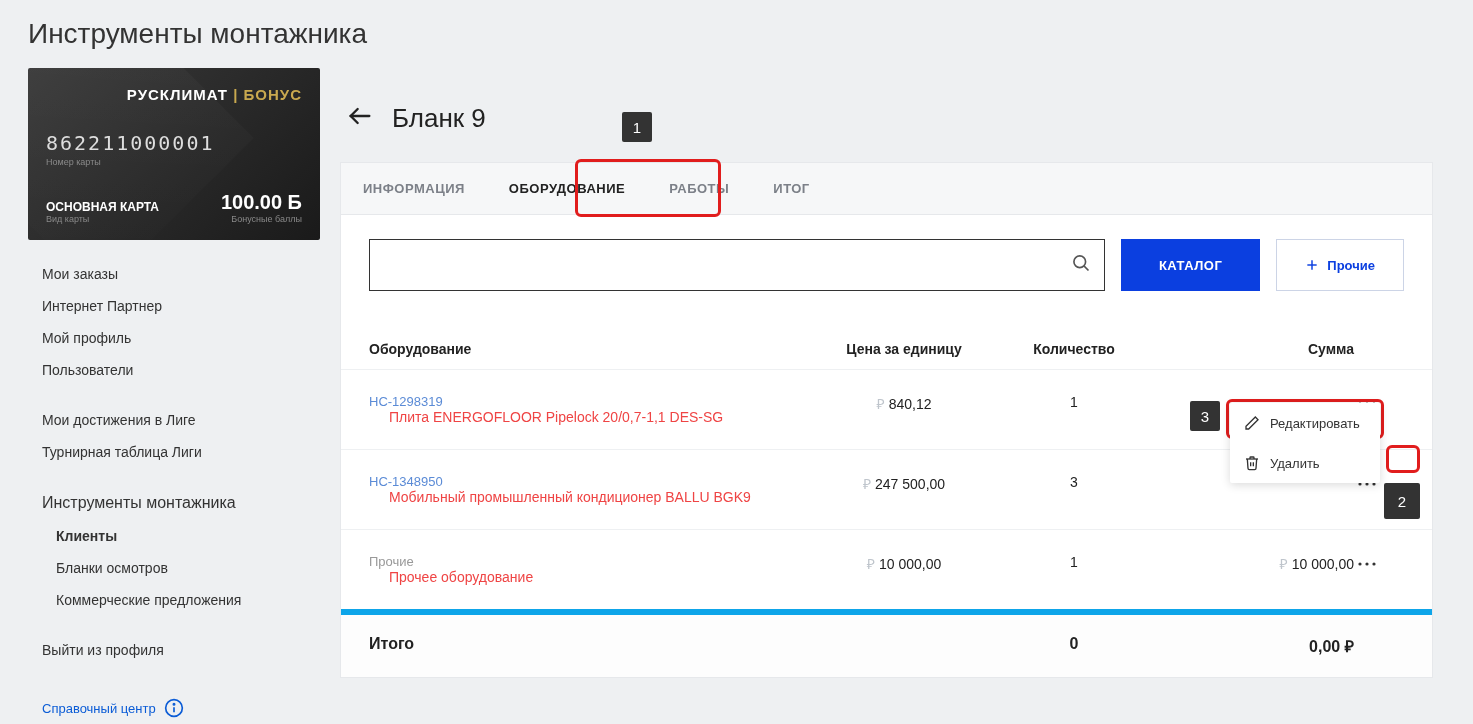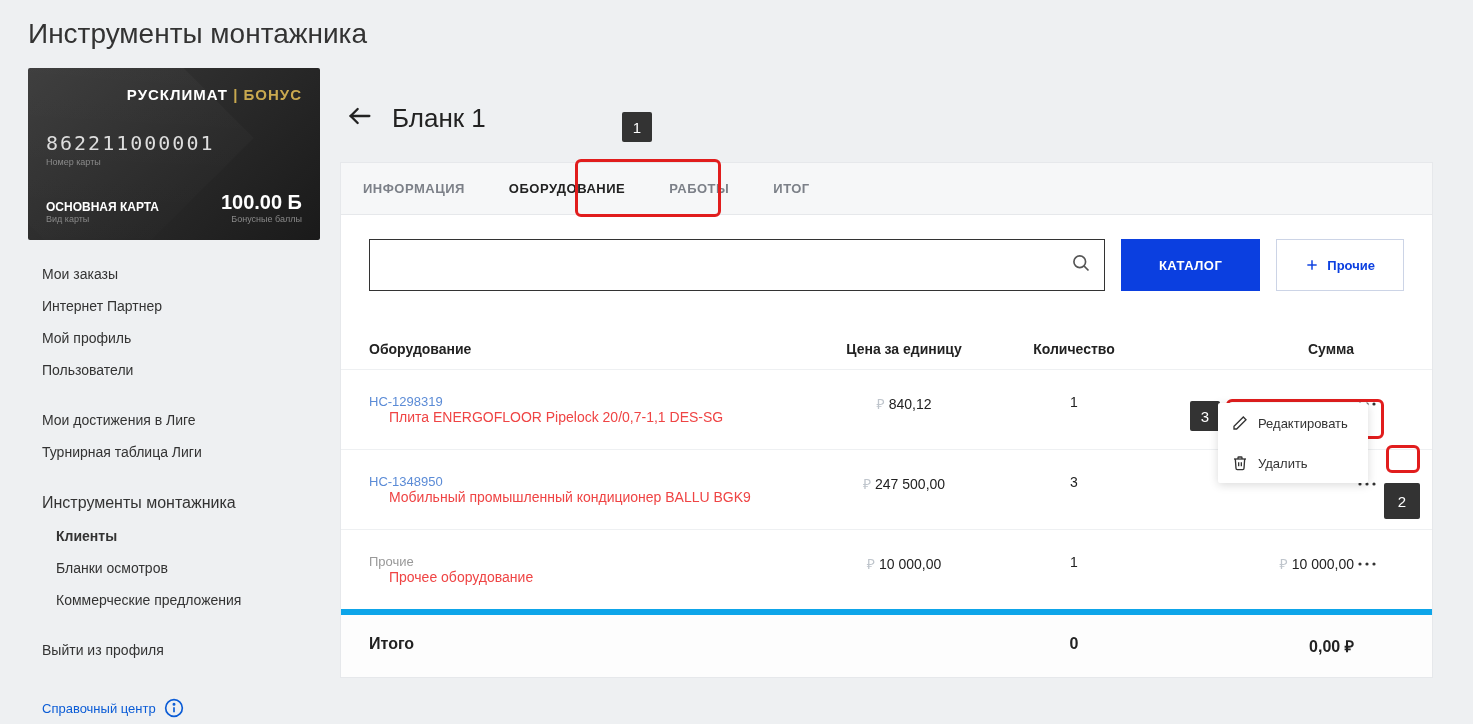--- a/index.html
+++ b/index.html
@@ -107,21 +107,21 @@
   </aside>
 
   <main class="main">
     <div class="header-row">
       <span class="back-arrow">
         <svg width="28" height="28" viewBox="0 0 24 24" fill="none" stroke="#222" stroke-width="2" stroke-linecap="round">
             <line x1="20" y1="12" x2="4" y2="12"></line>
             <polyline points="10 6 4 12 10 18"></polyline>
           </svg>
       </span>
-      <div class="form-title">Бланк 1</div>
+      <div class="form-title">Бланк 9</div>
     </div>
 
     <div style="position:relative;">
       <div class="badge-num" style="top:-50px; left:282px;">1</div>
     </div>
 
     <div class="content-card" style="position:relative;">
       <div class="tabs">
         <div class="tab">ИНФОРМАЦИЯ</div>
         <div class="tab active">ОБОРУДОВАНИЕ</div>
@@ -212,21 +212,21 @@
 
         <div class="tfoot">
           <div class="col-equip">Итого</div>
           <div class="col-price"></div>
           <div class="col-qty">0</div>
           <div class="col-sum">0,00 ₽</div>
           <div class="col-act"></div>
         </div>
       </div>
 
-      <div class="context-menu" style="top:240px; right:64px;">
+      <div class="context-menu" style="top:240px; right:52px;">
         <div class="ctx-item">
           <svg width="16" height="16" viewBox="0 0 24 24" fill="none" stroke="#333" stroke-width="2">
               <path d="M17 3l4 4L7 21H3v-4L17 3z"></path>
             </svg>
           <span>Редактировать</span>
         </div>
         <div class="ctx-item">
           <svg width="16" height="16" viewBox="0 0 24 24" fill="none" stroke="#333" stroke-width="2">
               <polyline points="3 6 5 6 21 6"></polyline>
               <path d="M19 6l-1 14a2 2 0 0 1-2 2H8a2 2 0 0 1-2-2L5 6"></path>

